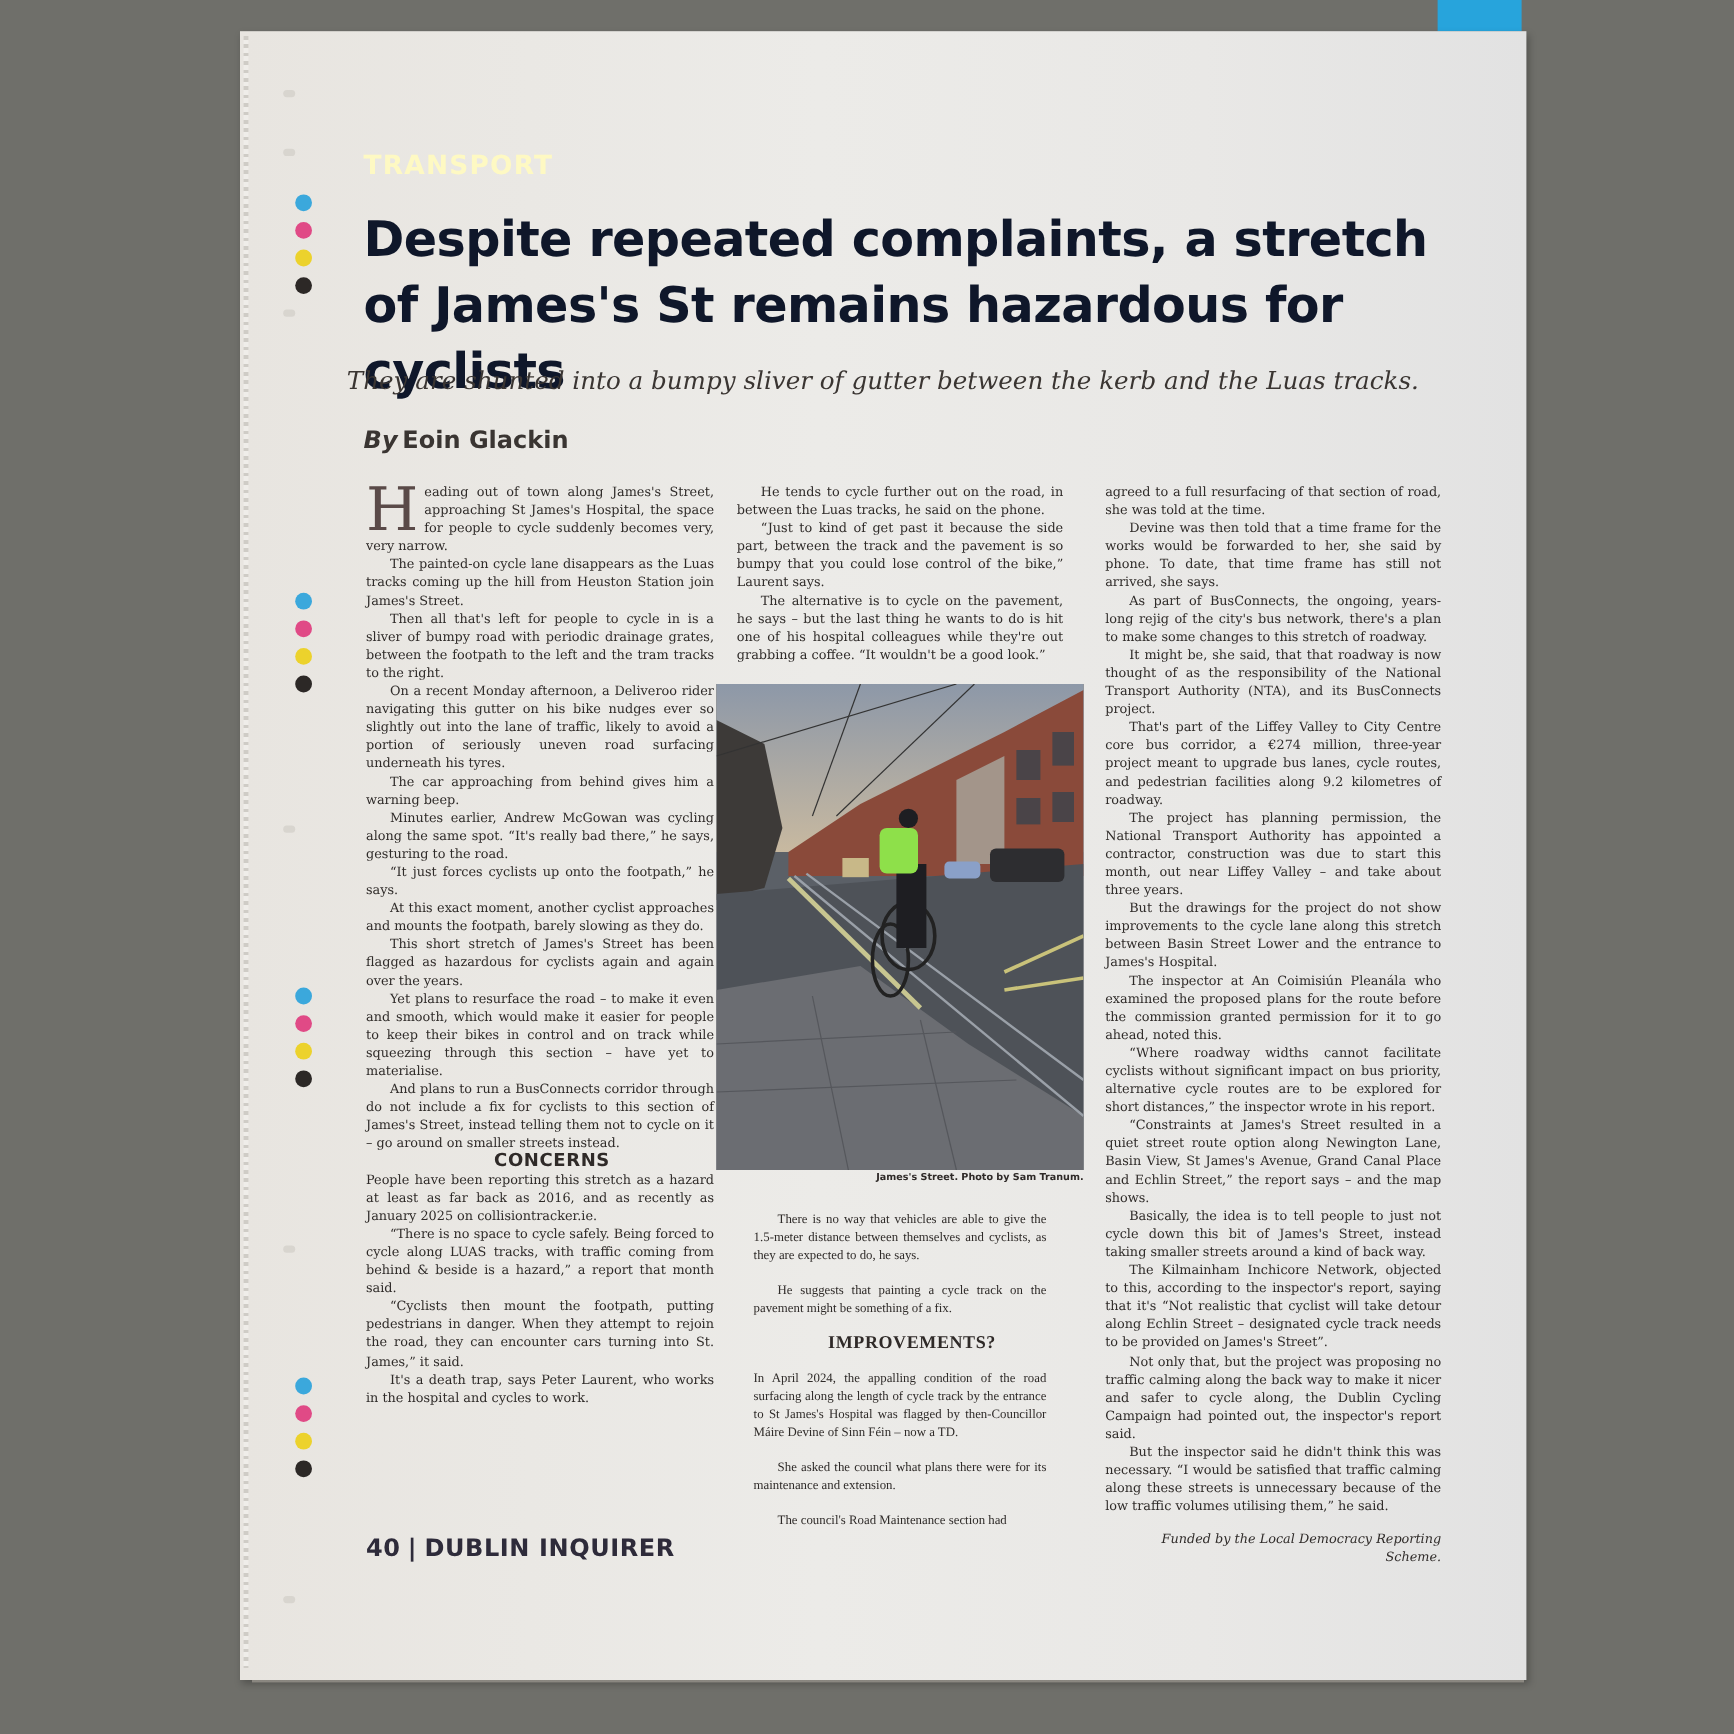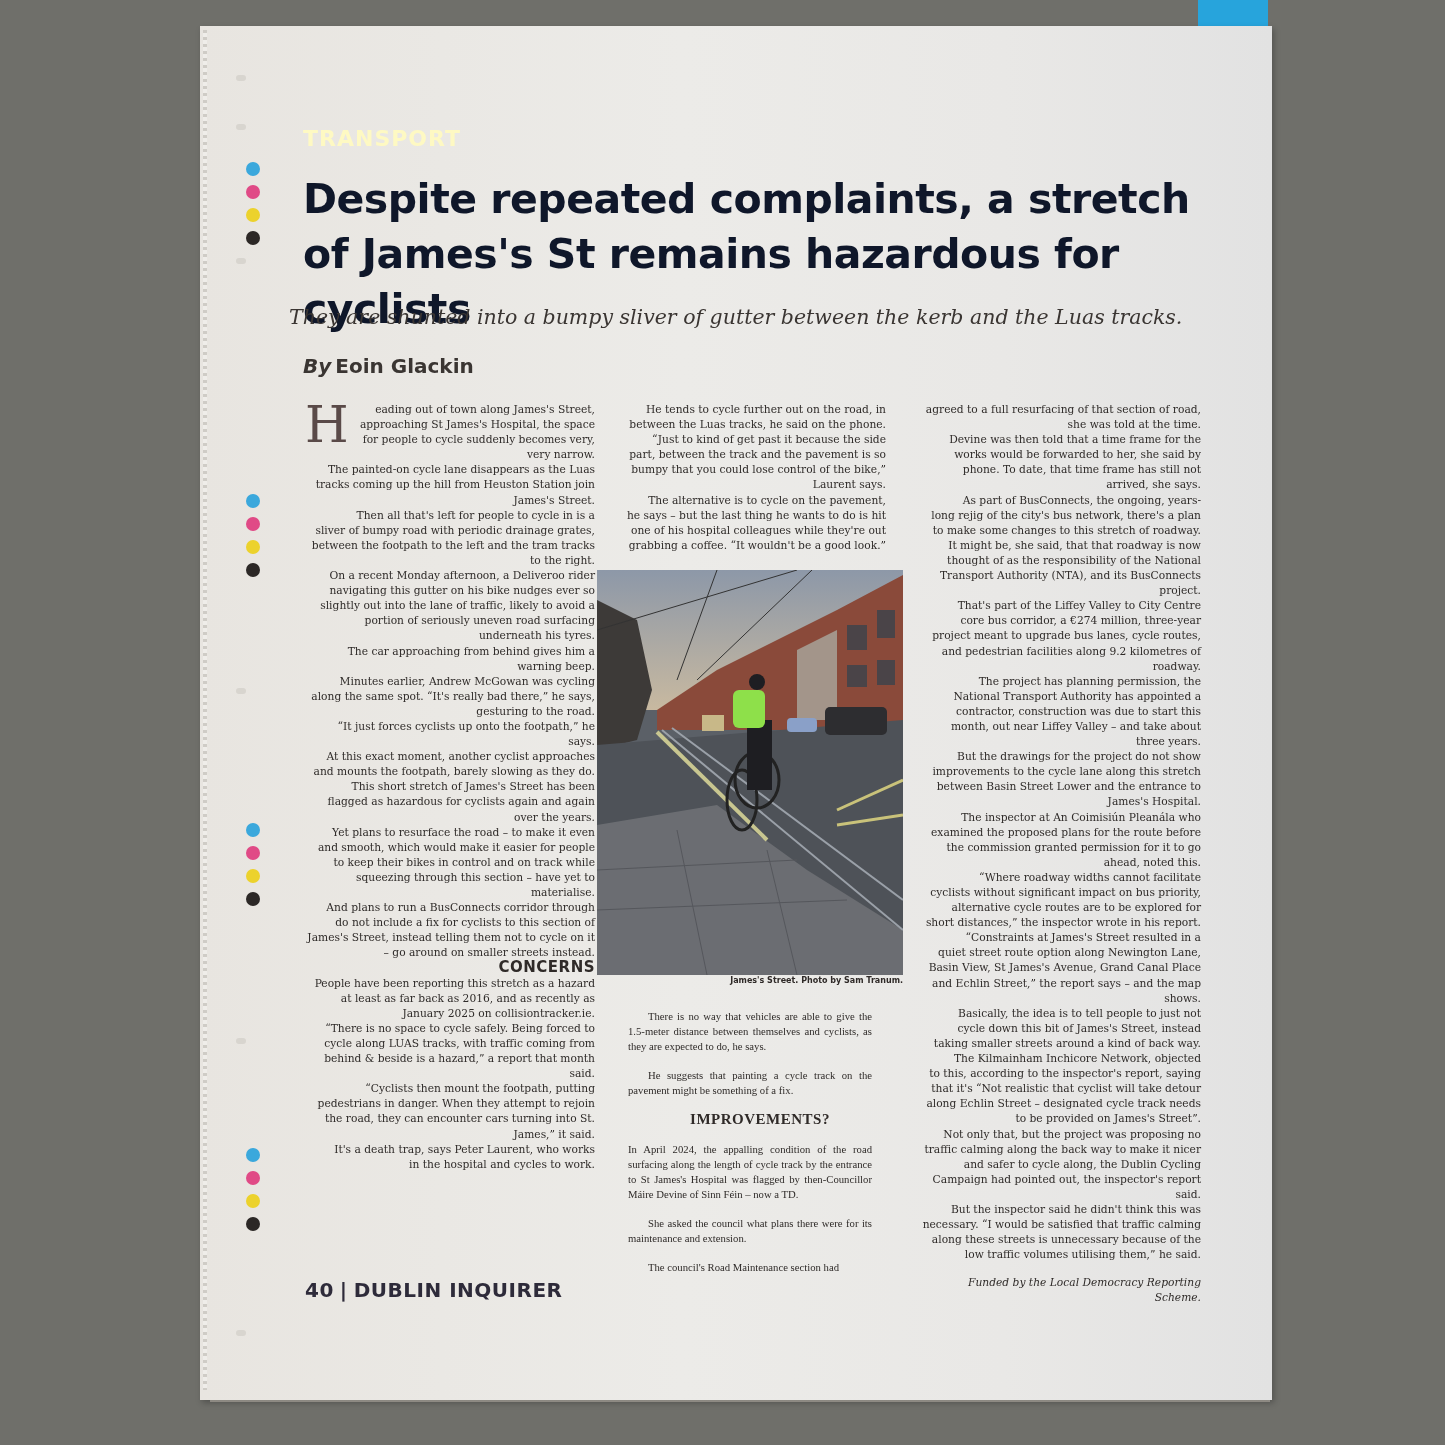--- a/index.html
+++ b/index.html
@@ -53,21 +53,21 @@
   .byline .by { font-style:italic; margin-right:4px;margin-top:21px; }
 
   .col {
     position:absolute; top:402px; width:290px;
     font-family:"DejaVu Serif", serif; font-size:10.7px; line-height:15.1px; color:#2f2b29;
     text-align:justify;
   }
   .col1 { left:305px; }
   .col2 { left:614px; width:272px; }
   .col3 { left:921px; width:280px; }
-  .col p { margin:0; text-indent:20px;text-align:right; }
+  .col p { margin:0; text-indent:20px; }
   .col p.noindent { text-indent:0; }
   .dropcap {
     float:left; font-size:50px; line-height:42px; margin:2px 5px 0 0;
     color:#5a4a48; font-family:"DejaVu Serif", serif;
   }
   .subhead {
     font-family:"DejaVu Sans", sans-serif; font-weight:bold; font-size:15px;
     text-align:center; color:#2f2a28; margin:38px 0 8px 0; text-indent:0; letter-spacing:0.5px;
   }
   .photo {

